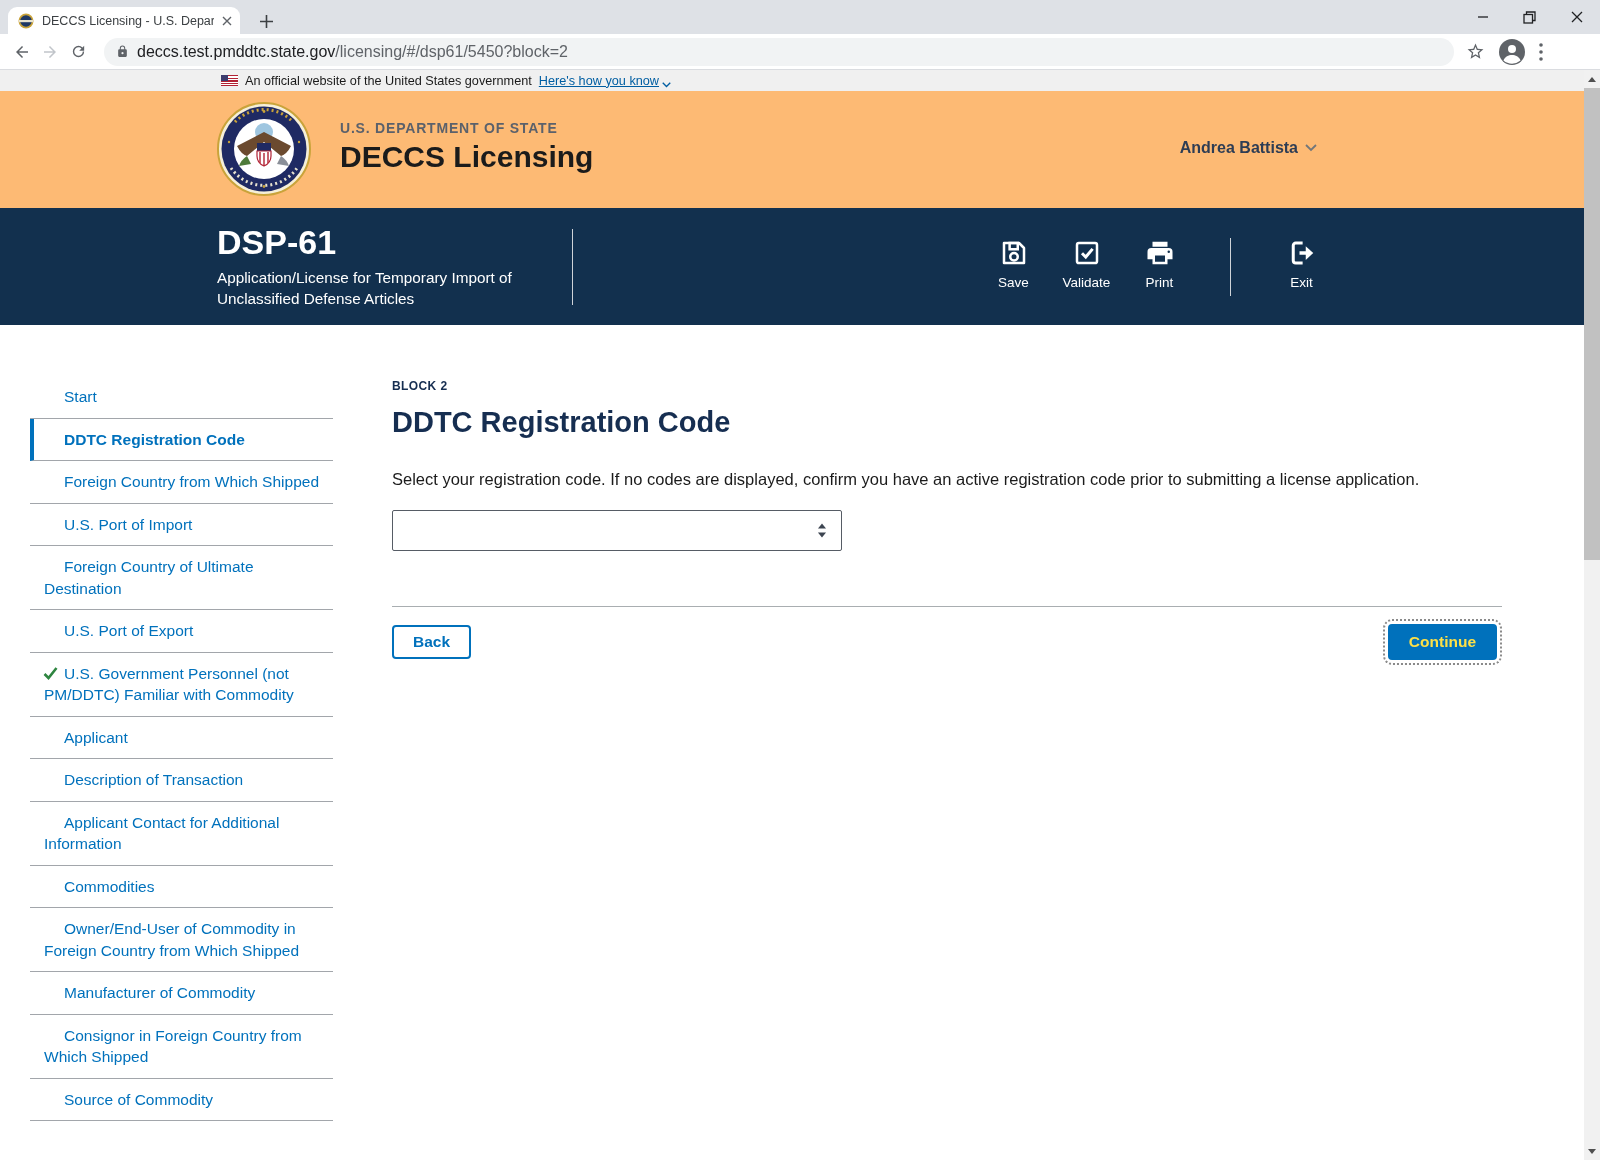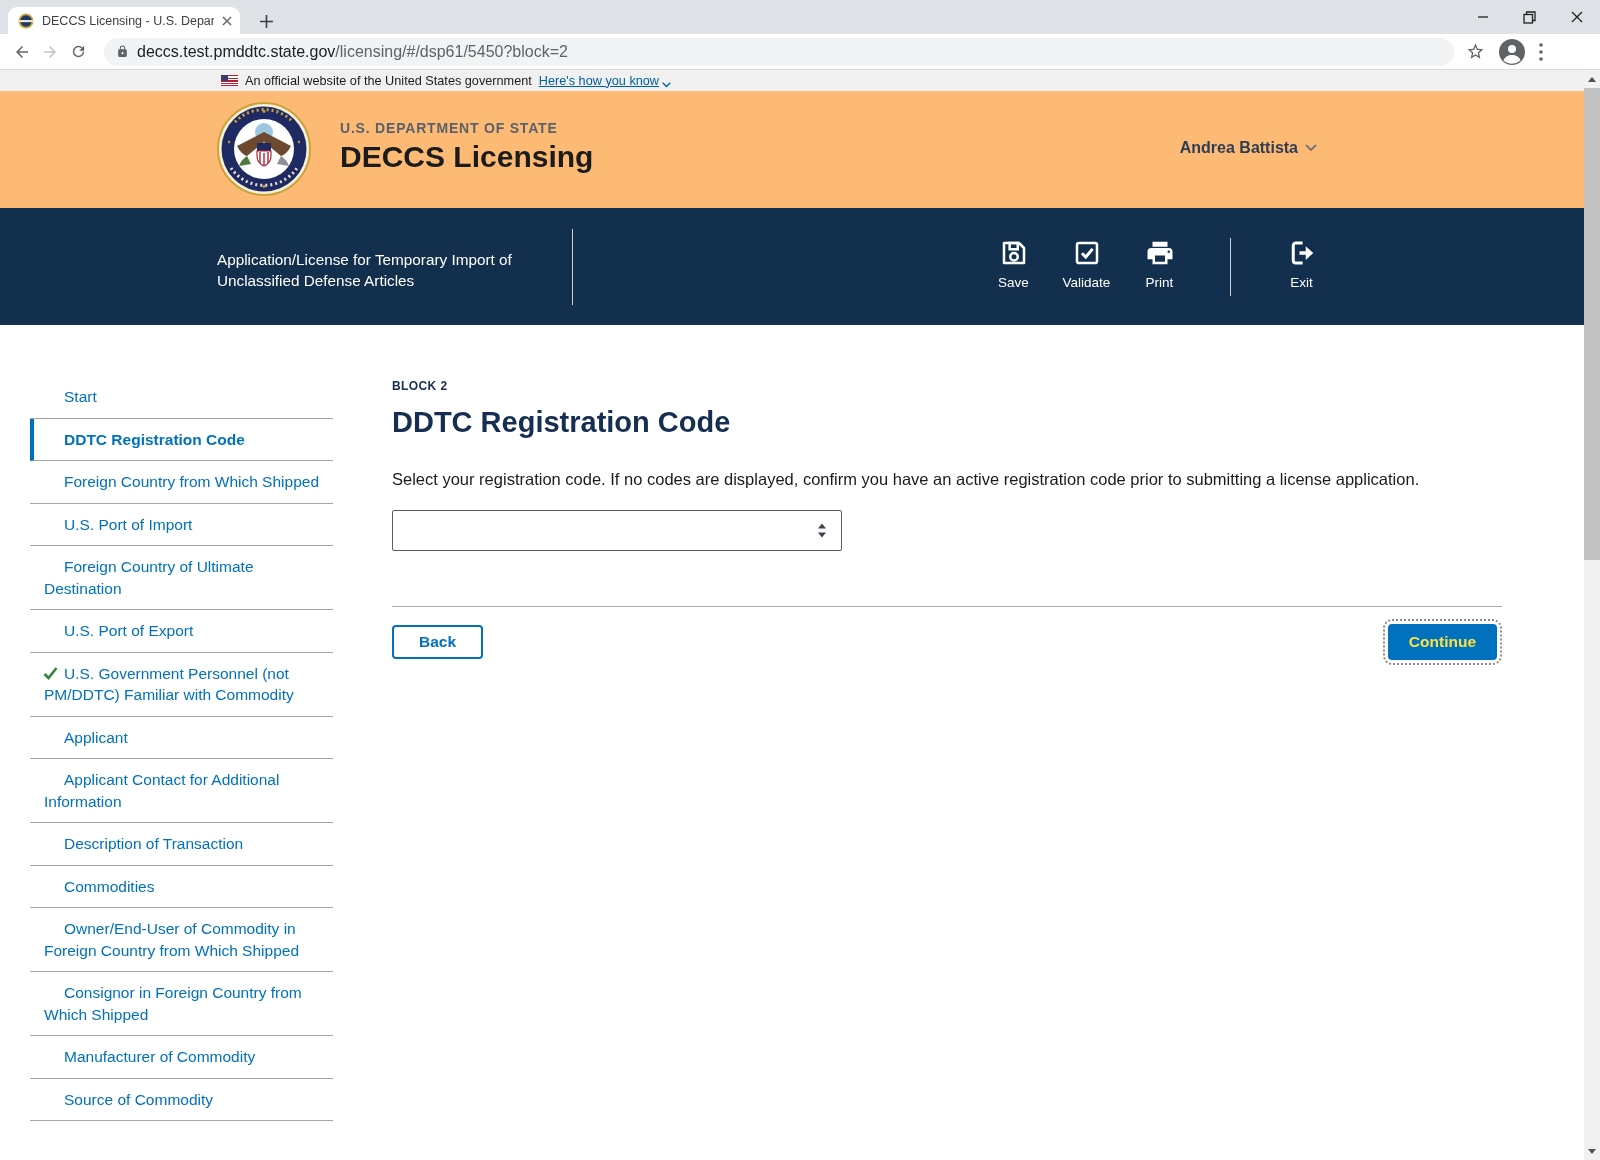--- a/index.html
+++ b/index.html
@@ -71,21 +71,21 @@
 
   .main { margin-left:59px; width:1110px; }
   .block-label { margin-top:54px; font-size:12px; font-weight:700; letter-spacing:.4px; color:#162e51; }
   .page-title { margin-top:13px; font-size:29px; font-weight:800; color:#162e51; }
   .instruction { margin-top:31px; font-size:16.5px; color:#1b1b1b; }
   .select-box { margin-top:21px; width:450px; height:41px; background:#fff; border:1px solid #565c65;
     border-radius:2px; display:flex; align-items:center; padding:0 13px; cursor:pointer; }
   .select-value { flex:1; font-size:16px; color:#1b1b1b; }
   .rule { margin-top:55px; border:none; border-top:1px solid #a9aeb1; }
   .btn-row { margin-top:17px; display:flex; justify-content:space-between; align-items:center; }
-  .btn-back { height:34px; padding:0 25px; background:#fff; border:2px solid #0071bc; border-radius:4px;
+  .btn-back { height:34px; padding:0 19px; background:#fff; border:2px solid #0071bc; border-radius:4px;
     color:#0071bc; font-weight:700; font-size:15.5px; font-family:inherit; cursor:pointer; }
   .btn-continue { height:36px; padding:0 21px; background:#0071bc; border:none; border-radius:4px;
     color:#fde047; font-weight:700; font-size:15.5px; font-family:inherit; cursor:pointer;
     outline:2px dotted #8a8a8a; outline-offset:3px; margin-right:5px; }
 
   
   .scrollbar { position:absolute; right:0; top:70px; width:16px; height:1090px; background:#f1f1f1; }
   .sb-arrow { position:absolute; left:0; width:16px; height:16px; display:flex; align-items:center;
     justify-content:center; }
   .sb-up { top:1px; } .sb-down { bottom:1px; }
@@ -217,20 +217,21 @@
         <span>Andrea Battista</span>
         <svg width="12" height="8" viewBox="0 0 12 8">
             <path d="M1 1l5 5 5-5" fill="none" stroke="#71767a" stroke-width="1.8"></path>
           </svg>
       </div>
     </div>
 
 
     <div class="form-banner">
       <div class="fb-left">
+        <div class="fb-code">DSP-61</div>
         <div class="fb-desc">Application/License for Temporary Import of Unclassified Defense Articles</div>
       </div>
       <div class="fb-divider"></div>
       <div class="fb-actions">
         <div class="fb-action">
           <svg width="30" height="30" viewBox="0 0 24 24" fill="none" stroke="#fff" stroke-width="2">
             <path d="M4 4h12l4 4v12H4z" stroke-linejoin="round"></path>
             <rect x="8.5" y="4" width="6.5" height="5"></rect>
             <circle cx="12" cy="15" r="3"></circle>
           </svg>
@@ -269,26 +270,26 @@
         <li><span>U.S. Port of Import</span></li>
         <li><span>Foreign Country of Ultimate Destination</span></li>
         <li><span>U.S. Port of Export</span></li>
         <li class="completed">
           <svg class="check" width="15" height="13" viewBox="0 0 15 13">
               <path d="M1.5 7l4 4 8-10" fill="none" stroke="#2e8540" stroke-width="2.6"></path>
             </svg>
           <span>U.S. Government Personnel (not PM/DDTC) Familiar with Commodity</span>
         </li>
         <li><span>Applicant</span></li>
+        <li><span>Description of Transaction</span></li>
         <li><span>Applicant Contact for Additional Information</span></li>
-        <li><span>Description of Transaction</span></li>
         <li><span>Commodities</span></li>
         <li><span>Owner/End-User of Commodity in Foreign Country from Which Shipped</span></li>
+        <li><span>Manufacturer of Commodity</span></li>
         <li><span>Consignor in Foreign Country from Which Shipped</span></li>
-        <li><span>Manufacturer of Commodity</span></li>
         <li><span>Source of Commodity</span></li>
       </ul>
 
       <div class="main">
         <div class="block-label">BLOCK 2</div>
         <h1 class="page-title">DDTC Registration Code</h1>
         <p class="instruction">Select your registration code. If no codes are displayed, confirm you have an active registration code prior to submitting a license application.</p>
         <div class="select-box">
           <span class="select-value"></span>
           <svg width="12" height="17" viewBox="0 0 12 18">

